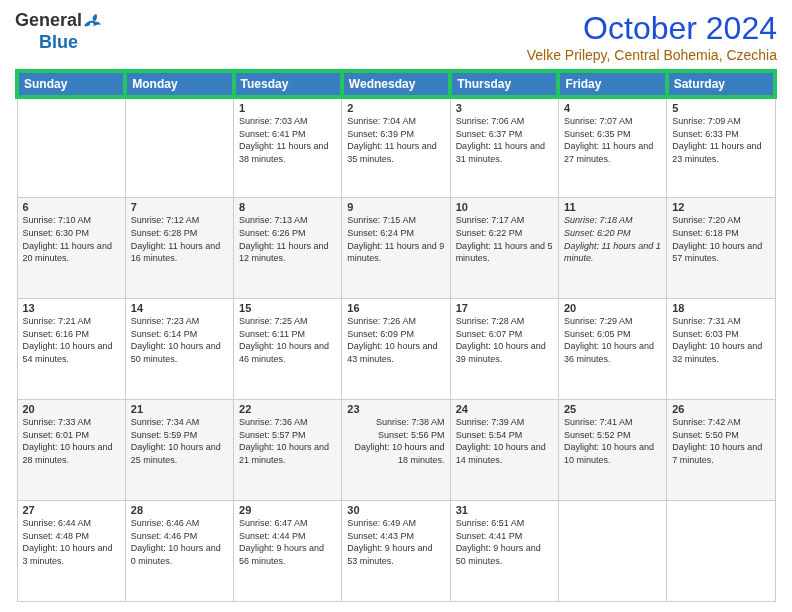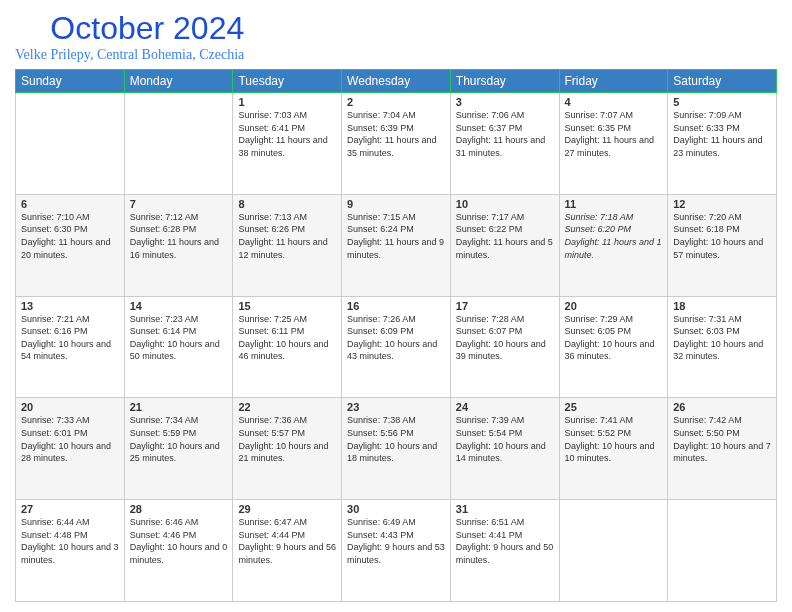--- a/index.html
+++ b/index.html
@@ -40,37 +40,36 @@
     .title-block {
       text-align: right;
     }
     .month-title {
       font-size: 32px;
       font-weight: normal;
       color: #1d4ed8;
     }
     .subtitle {
       font-size: 14px;
-      color: #3b82f6;
-      font-family: Liberation Serif, serif;
+      color: #a16207;
     }
     .calendar {
       flex: 1;
       border-collapse: collapse;
       width: 100%;
       table-layout: fixed;
     }
     .calendar th {
       background-color: #3a7ec2;
       color: #fff;
       font-size: 12px;
-      font-weight: normal;
+      font-weight: bold;
       padding: 4px 5px;
       text-align: left;
-      border: 1px solid #22c55e;
+      border: 4px solid #22c55e;
     }
     .calendar td {
       vertical-align: top;
       border: 1px solid #ccc;
       padding: 3px 5px;
       font-size: 9.5px;
       color: #333;
       background: #fff;
       height: 85px;
     }
@@ -88,20 +87,31 @@
       line-height: 1.4;
       color: #333;
     }
     .empty { background: #fff !important; }
   </style>
 </head>
 <body>
 
 <div class="page">
   <div class="header">
+    <div class="logo">
+      <div class="logo-text" style="display: flex; flex-direction: column; line-height: 1.2;">
+          <div style="display: flex; align-items: center;">
+            <span class="logo-general">General</span>
+            <svg viewBox="0 0 20 18" width="20" height="18">
+              <path d="M2 14 C4 10, 8 8, 12 9 C10 7, 10 4, 14 2 C16 4, 15 8, 12 10 C15 9, 18 10, 19 13 C16 12, 13 13, 11 15 C13 12, 11 10, 8 11 C9 13, 6 15, 2 14Z" fill="#1a6bb5"></path>
+            </svg>
+          </div>
+          <span class="logo-blue">Blue</span>
+        </div>
+    </div>
     <div class="title-block">
       <div class="month-title">October 2024</div>
       <div class="subtitle">Velke Prilepy, Central Bohemia, Czechia</div>
     </div>
   </div>
 
   <table class="calendar">
     <thead>
       <tr id="header-row">
           <th>Sunday</th>
@@ -250,21 +260,21 @@
 Daylight: 10 hours and 25 minutes.</div>
           </td>
           <td>
             <span class="day-num">22</span>
             <div class="day-info" style="white-space: pre-line;">Sunrise: 7:36 AM
 Sunset: 5:57 PM
 Daylight: 10 hours and 21 minutes.</div>
           </td>
           <td>
             <span class="day-num">23</span>
-            <div class="day-info" style="white-space: pre-line;">Sunrise: 7:38 AM
+            <div class="day-info" style="white-space: pre-line; text-align: right;">Sunrise: 7:38 AM
 Sunset: 5:56 PM
 Daylight: 10 hours and 18 minutes.</div>
           </td>
           <td>
             <span class="day-num">24</span>
             <div class="day-info" style="white-space: pre-line;">Sunrise: 7:39 AM
 Sunset: 5:54 PM
 Daylight: 10 hours and 14 minutes.</div>
           </td>
           <td>

